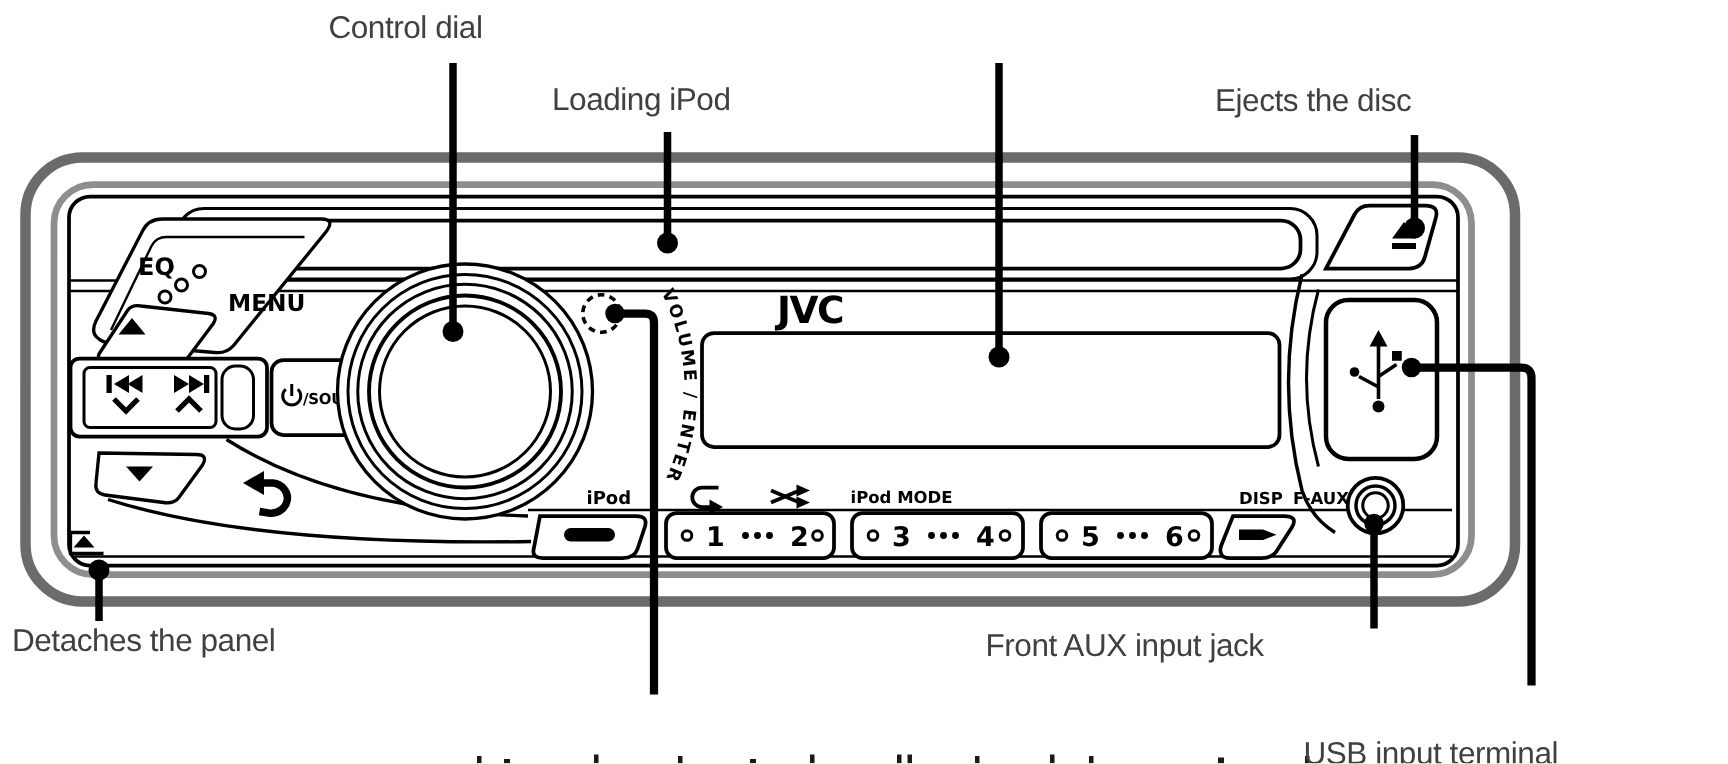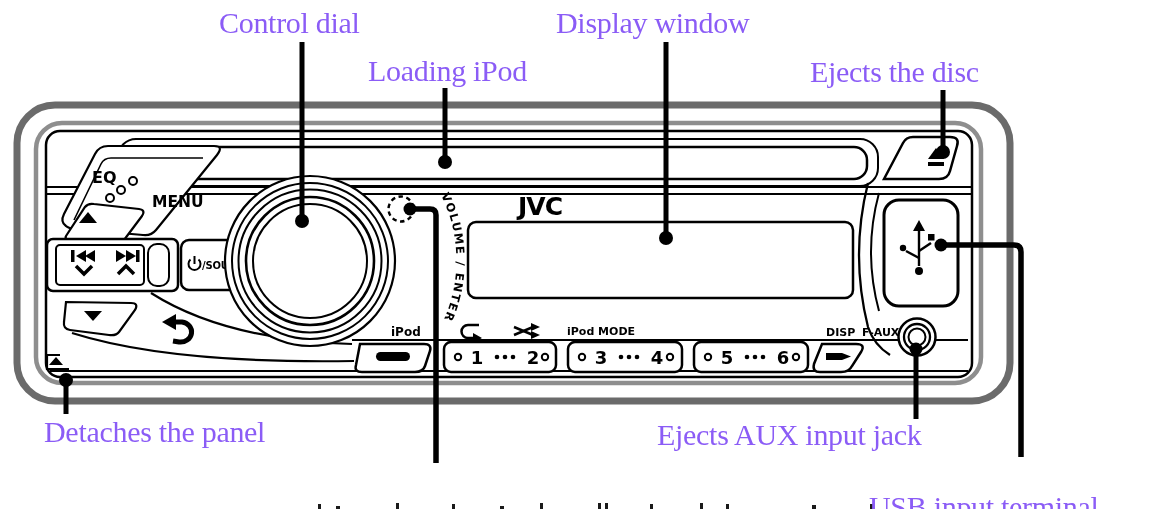--- a/index.html
+++ b/index.html
@@ -1,18 +1,18 @@
 <!DOCTYPE html>
 <html><head>
 <meta charset="utf-8">
 <style>
   html,body{margin:0;padding:0;background:#fff;}
   .stage{position:relative;width:1152px;height:509px;background:#fff;overflow:hidden;
          font-family:"Liberation Sans","DejaVu Sans",sans-serif;}
-  .lbl{position:absolute;font-size:30px;letter-spacing:-0.3px;color:#8b5cf6;white-space:nowrap;line-height:1;font-family:Liberation Serif, serif;}
+  .lbl{position:absolute;font-size:21px;letter-spacing:-0.3px;color:#404040;white-space:nowrap;line-height:1;}
   svg{position:absolute;left:0;top:0;}
   svg text{font-family:"DejaVu Sans","Liberation Sans",sans-serif;}
 </style>
 </head>
 <body>
 
 <div class="stage">
 
   <svg width="1152" height="509" viewBox="0 0 1152 509">
     <defs>
@@ -220,19 +220,18 @@
         <rect x="605" y="503" width="3" height="6"></rect>
       <rect x="650" y="504" width="3" height="5"></rect>
         <rect x="700" y="503" width="3" height="6"></rect>
       <rect x="726" y="504" width="3" height="5"></rect>
         <rect x="812" y="505" width="4" height="4"></rect>
       <rect x="870" y="504" width="3" height="5"></rect>
     </g>
   </svg>
 
   <div class="lbl" style="left:219px;top:8px;">Control dial</div>
-  <div class="lbl" style="left:556px;top:8px;">Display window</div>
   <div class="lbl" style="left:368px;top:56px;">Loading iPod</div>
   <div class="lbl" style="left:810px;top:57px;">Ejects the disc</div>
-  <div class="lbl" style="left:8px;top:417px;margin-left:36px;">Detaches the panel</div>
-  <div class="lbl" style="left:657px;top:420px;">Ejects AUX input jack</div>
+  <div class="lbl" style="left:8px;top:417px;">Detaches the panel</div>
+  <div class="lbl" style="left:657px;top:420px;">Front AUX input jack</div>
   <div class="lbl" style="left:869px;top:454px;margin-top:38px;">USB input terminal</div>
 </div>
 
 </body></html>

